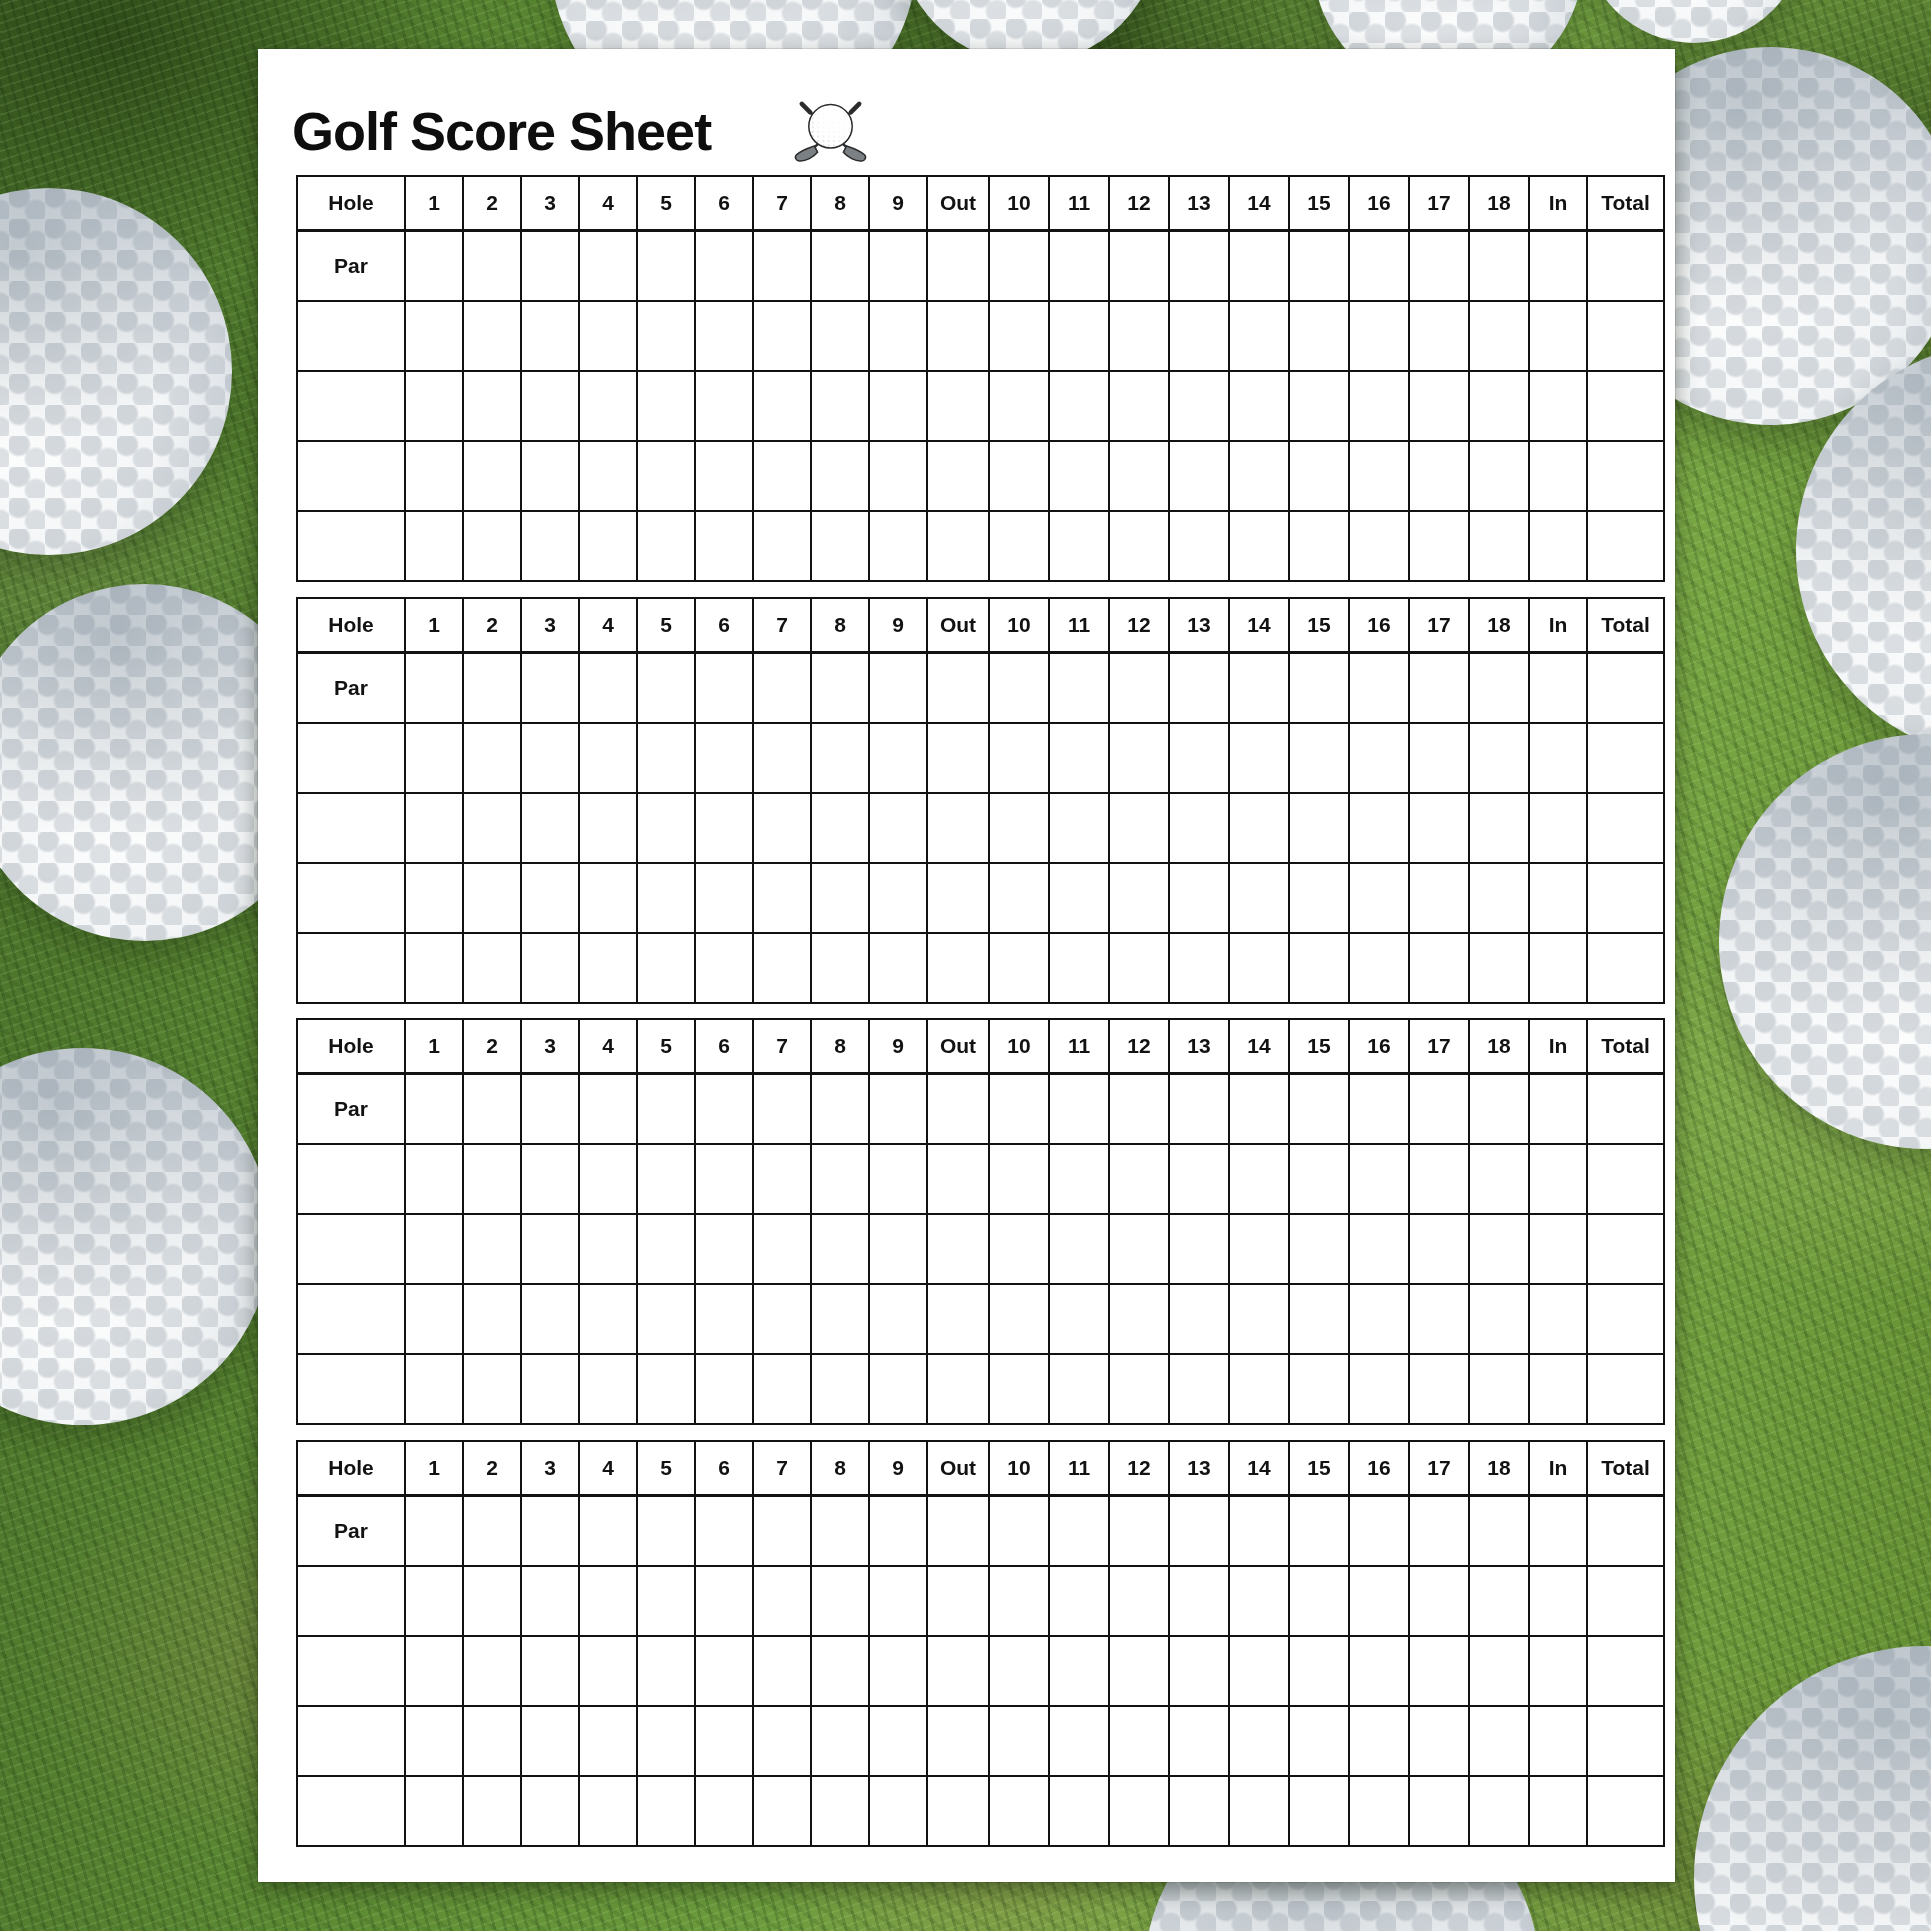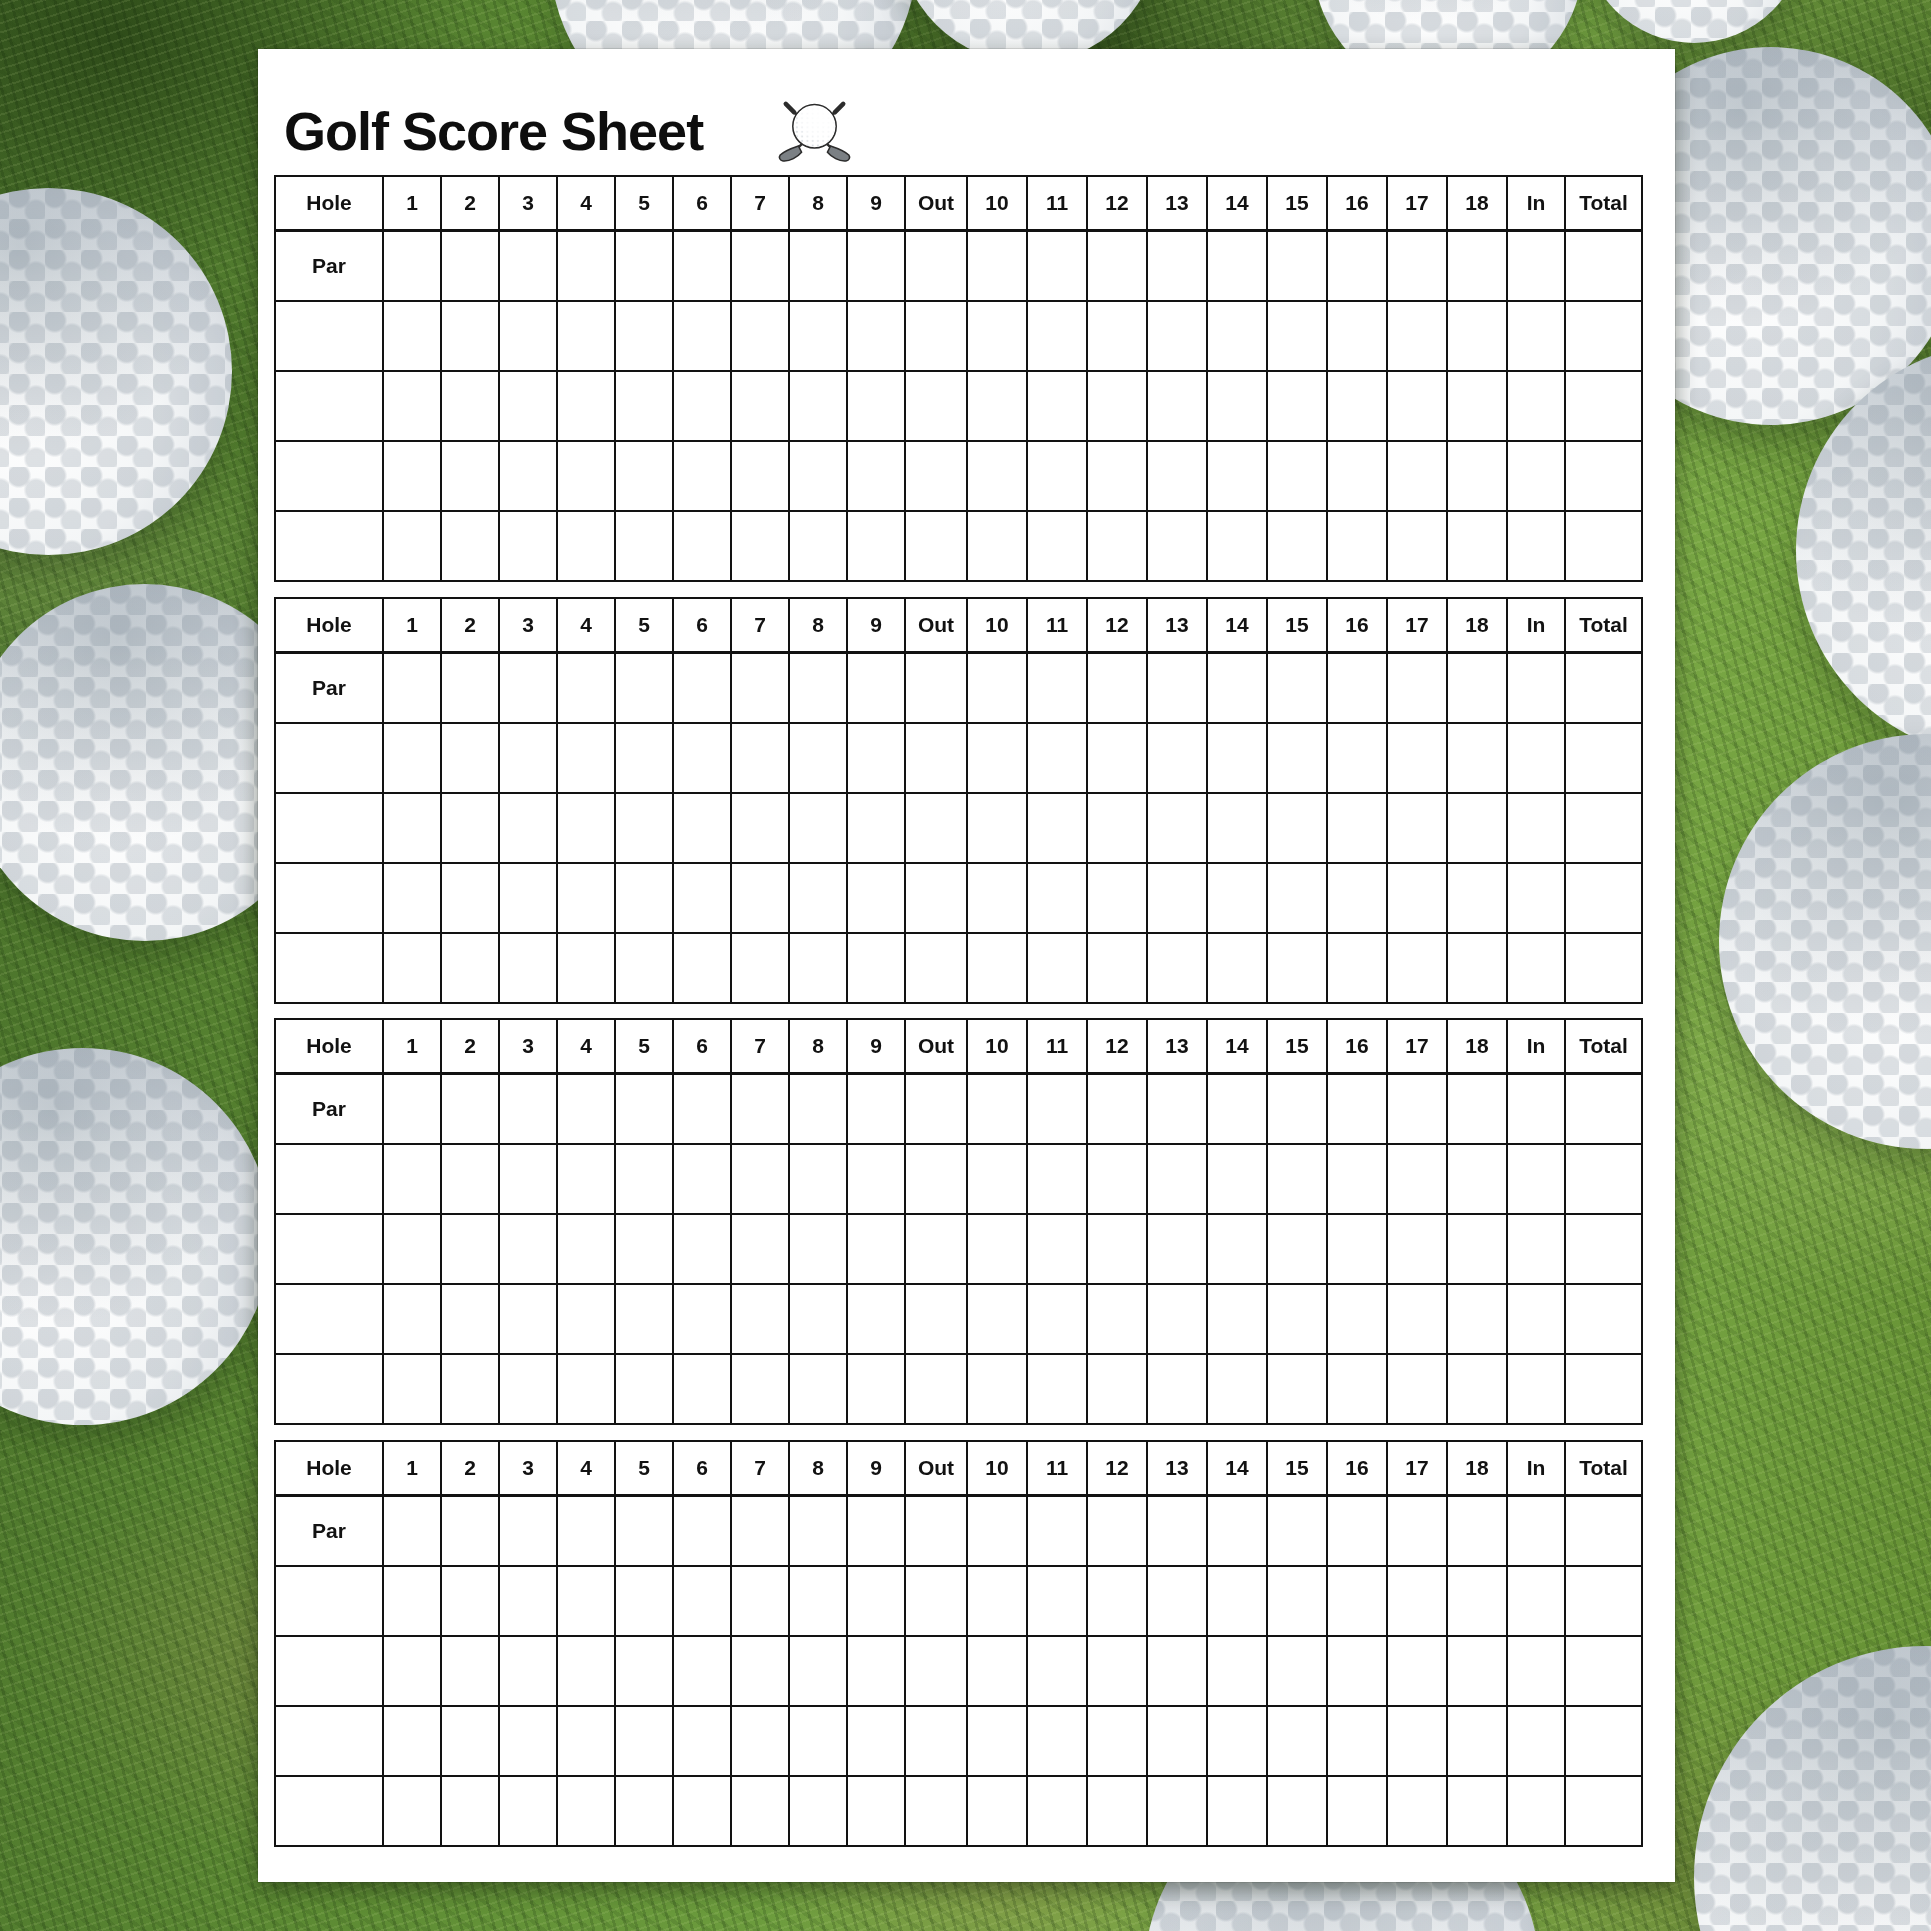--- a/index.html
+++ b/index.html
@@ -46,27 +46,27 @@
     position: absolute; left: 258px; top: 49px;
     width: 1417px; height: 1833px;
     background: #ffffff;
     box-shadow: 0 7.7px 21px rgba(15,25,8,.45), 0 0 0 1px rgba(0,0,0,.10);
   }
   .sheet-header {
     position: absolute; left: 26px; top: 35px; height: 93px;
     display: flex; align-items: center;
   }
   .sheet-title {
-    margin: 0;
+    margin: 8px;
     font-size: 54px; font-weight: bold; letter-spacing: -1px;
     color: #0e0e0e; line-height: 1;
   }
   .club-icon { margin-left: 66px; width: 91px; height: 83px; }
   
-  .tables { position: absolute; left: 16px; top: 126px; width: 1365px; }
+  .tables { position: absolute; left: 38px; top: 126px; width: 1365px; }
   table.score-table {
     width: 1365px; table-layout: fixed;
     border-collapse: collapse;
     margin: 0 0 14.5px 0;
     background: #ffffff;
     border: 2.9px solid #121212;
   }
   col.c-hole  { width: 108px; }
   col.c-n1    { width: 58px;  }
   col.c-out   { width: 62px;  }

